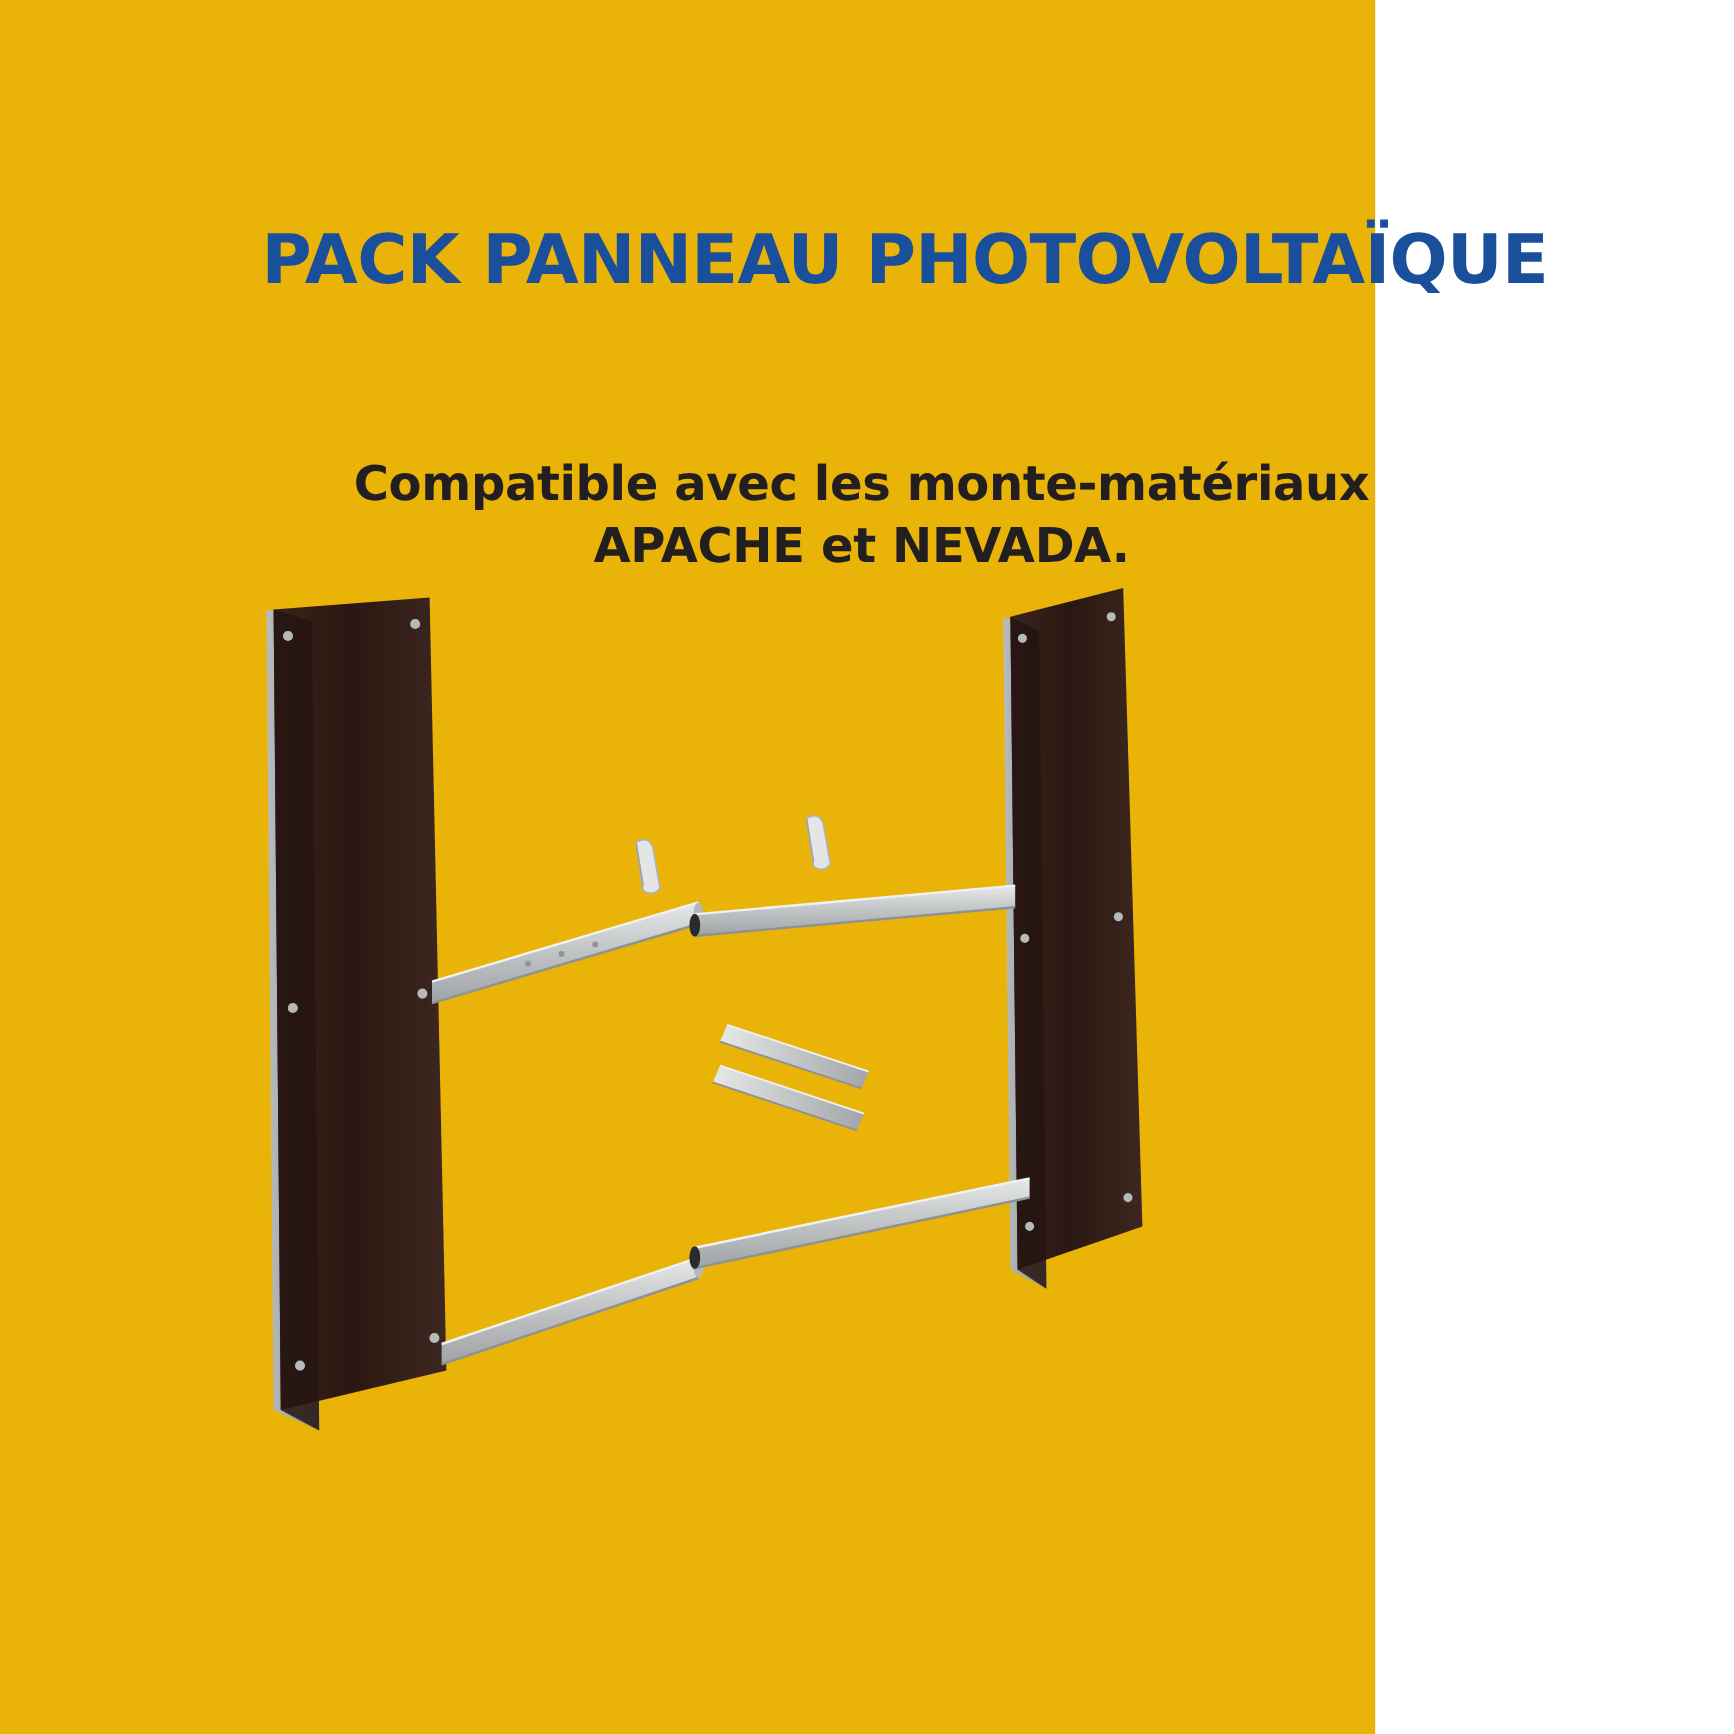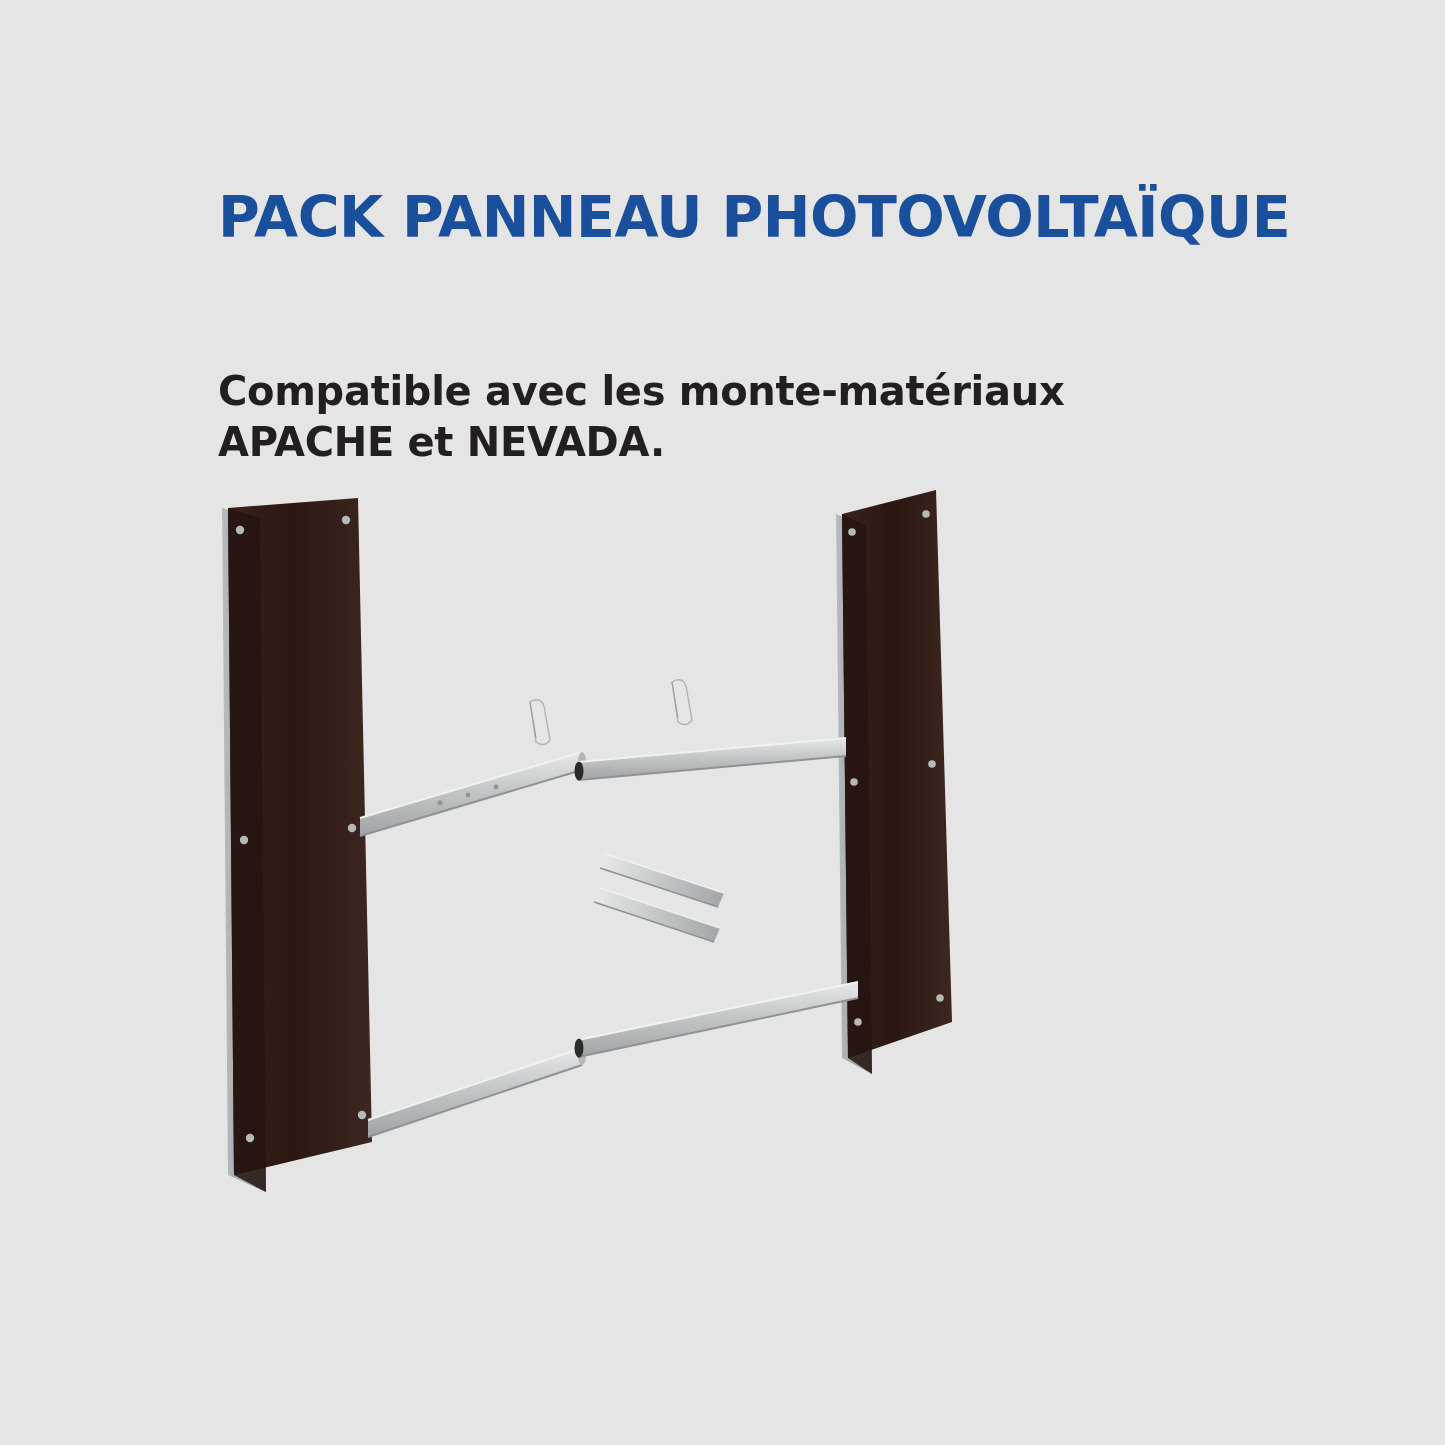--- a/index.html
+++ b/index.html
@@ -9,47 +9,48 @@
   }
   body {
     width: 1445px;
     height: 1445px;
     font-family: "Liberation Sans", sans-serif;
     -webkit-font-smoothing: antialiased;
     overflow: hidden;
   }
   .page {
     position: relative;
-    width: 1445px;
+    width: 1146px;
     height: 1445px;
-    background: #e5e5e5;
+    background: #eab308;
   }
   .title {
     position: absolute;
     left: 218px;
     top: 150px;
     width: 1100px;
     color: #1a4f9c;
     font-size: 57px;
     font-weight: 700;
     letter-spacing: -0.5px;
     line-height: 1.05;
     font-family: "DejaVu Sans", sans-serif;
   }
   .subtitle {
     position: absolute;
     left: 218px;
-    top: 326px;
+    top: 339px;
     width: 1000px;
     color: #231f20;
     font-size: 40px;
     font-weight: 700;
     line-height: 1.28;
     letter-spacing: -0.3px;
     font-family: "DejaVu Sans", sans-serif;
+    text-align: center;
   }
   .illustration {
     position: absolute;
     left: 200px;
     top: 470px;
     width: 880px;
     height: 760px;
   }
   .illustration svg {
     display: block;

